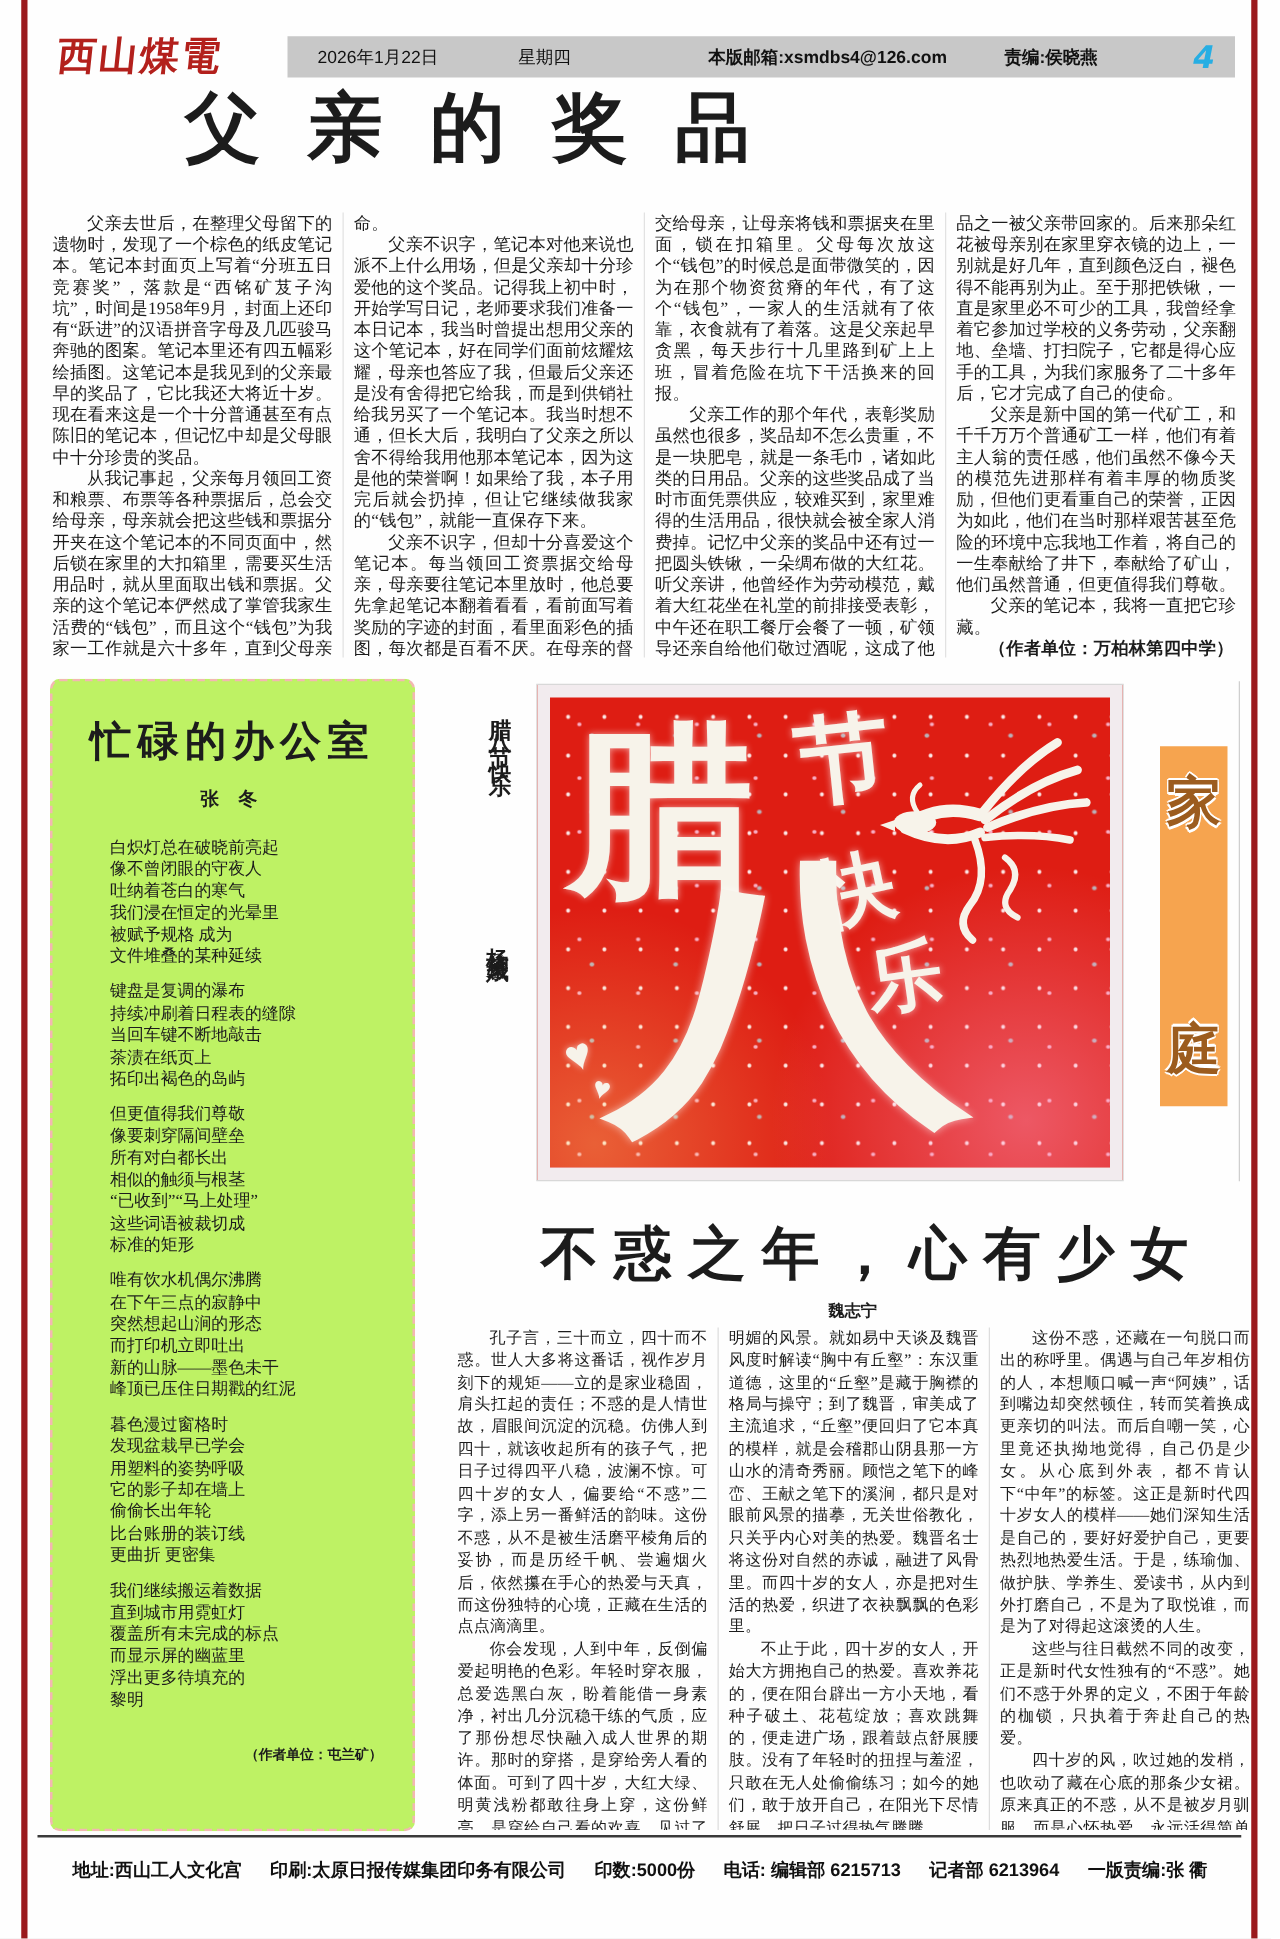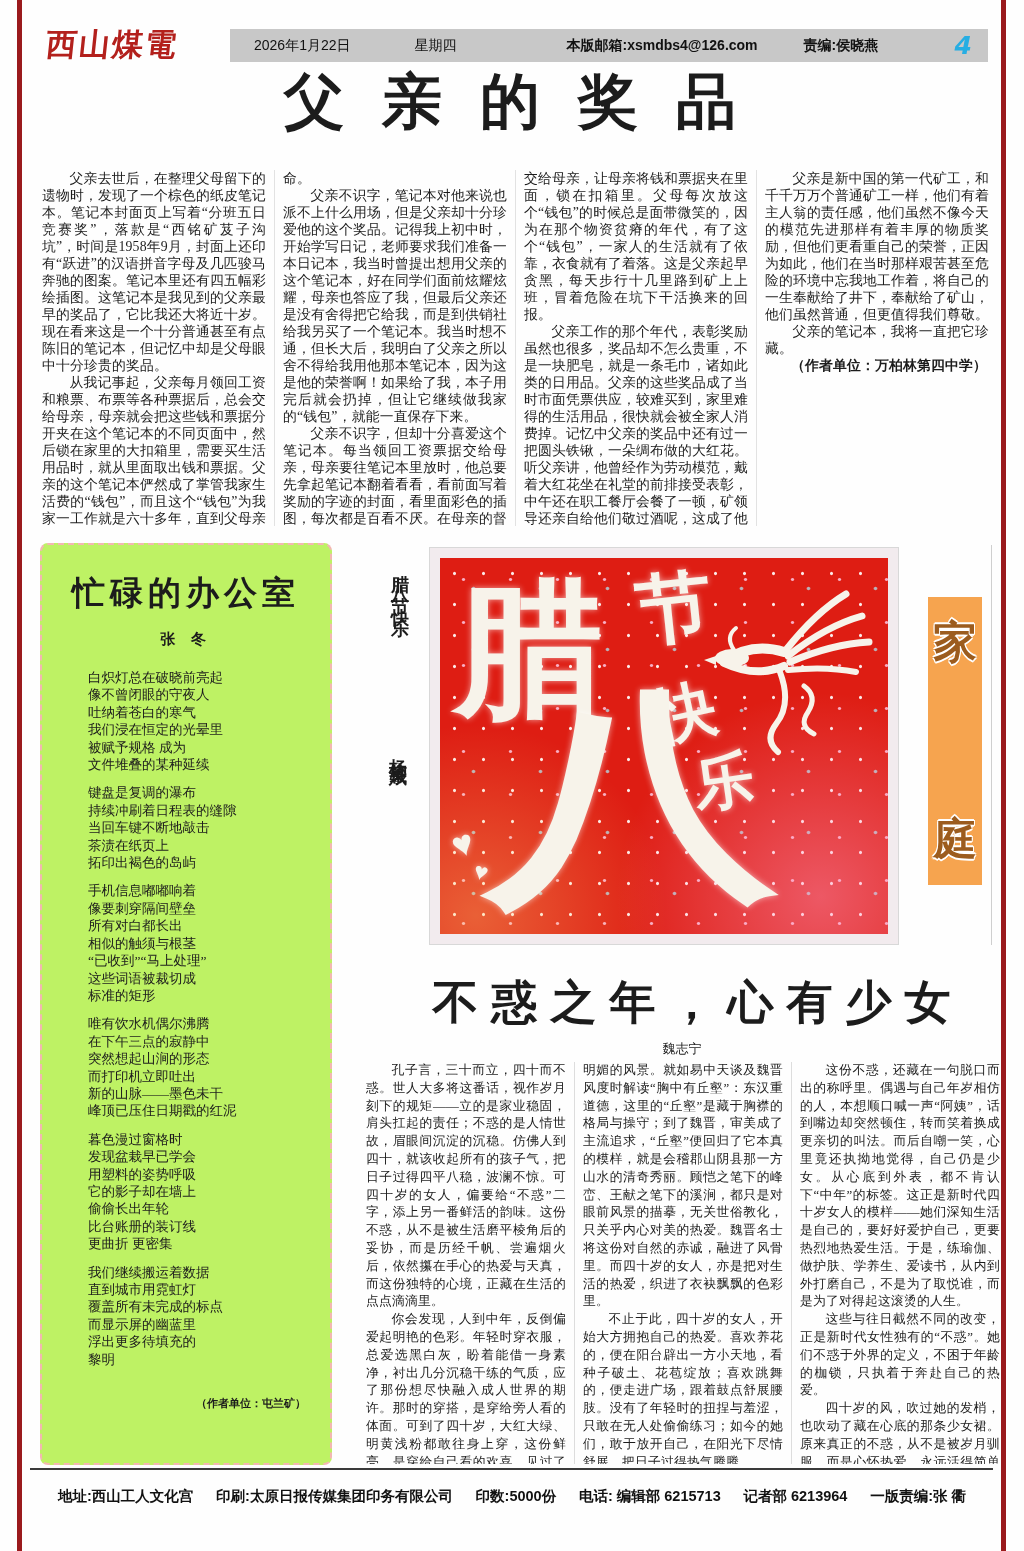--- a/index.html
+++ b/index.html
@@ -12,21 +12,21 @@
   .logo{position:absolute;left:46px;top:24px;font-size:31px;font-weight:bold;color:#b3201c;
         letter-spacing:2px;transform:skewX(-6deg);}
   .graybar{position:absolute;left:230px;top:29px;width:758px;height:33px;background:#c8c8c8;
         display:flex;align-items:center;font-family:"Liberation Sans",sans-serif;font-size:14px;color:#111;}
   .g-date{margin-left:24px;} .g-week{margin-left:64px;} .g-email{margin-left:110px;font-weight:bold;}
   .g-editor{margin-left:46px;font-weight:bold;}
   .g-page{margin-left:auto;margin-right:16px;color:#27aee3;font-size:25px;font-weight:bold;
         font-style:italic;font-family:"DejaVu Sans",sans-serif;}
 
   
-  .t1{position:absolute;top:62px;left:110px;width:800px;text-align:center;font-size:60px;
+  .t1{position:absolute;top:62px;left:110px;width:800px;font-size:60px;
       font-weight:bold;letter-spacing:38px;text-indent:38px;white-space:nowrap;}
   .a1-author{position:absolute;top:150px;left:110px;width:800px;text-align:center;font-size:14px;font-weight:bold;}
   .art1-cols{position:absolute;left:42px;top:170px;width:948px;height:356px;display:flex;}
   .colA{width:224px;height:100%;overflow:hidden;font-size:13.8px;line-height:17px;
         text-align:justify;letter-spacing:.2px;}
   .colA + .colA{margin-left:8px;padding-left:8px;border-left:1px solid #e2e2e2;}
   .colA p,.colB p{margin:0;text-indent:2em;}
   p.noindent{text-indent:0;}
   p.attribution{text-indent:0;text-align:right;font-weight:bold;padding-right:2px;}
 
@@ -73,21 +73,21 @@
         display:flex;flex-direction:column;justify-content:space-between;align-items:center;
         padding:16px 0;box-sizing:border-box;}
   .banner span{font-size:44px;font-weight:bold;color:#9c5c1e;
         text-shadow:-1px -1px 0 #fff,1px -1px 0 #fff,-1px 1px 0 #fff,1px 1px 0 #fff,0 2px 0 #fff,0 -2px 0 #fff;}
   .vrule{position:absolute;left:991px;top:545px;width:1px;height:400px;background:#cfcfcf;}
 
   
   .t2{position:absolute;top:972px;left:376px;width:644px;text-align:center;font-size:46px;
       font-weight:bold;letter-spacing:13px;font-family:"Liberation Sans",sans-serif;white-space:nowrap;}
   .a2-author{position:absolute;top:1040px;left:360px;width:644px;text-align:center;font-size:13px;
-      font-family:"Liberation Sans",sans-serif;font-weight:normal;}
+      font-family:"Liberation Sans",sans-serif;font-weight:bold;}
   .art2-cols{position:absolute;left:366px;top:1062px;width:634px;height:402px;display:flex;}
   .colB{width:200px;height:100%;overflow:hidden;font-size:12.8px;line-height:17.8px;
         text-align:justify;letter-spacing:.2px;}
   .colB + .colB{margin-left:8px;padding-left:8px;border-left:1px solid #ddd;}
 
   
   .foot-rule{position:absolute;left:30px;top:1468px;width:963px;height:2px;background:#3a3a3a;}
   .foot-row{position:absolute;left:58px;top:1487px;width:908px;display:flex;justify-content:space-between;
         font-family:"Liberation Sans",sans-serif;font-size:14.5px;font-weight:bold;color:#111;}
 </style>
@@ -116,20 +116,21 @@
     <div class="colA">
         <p class="noindent">命。</p>
         <p>父亲不识字，笔记本对他来说也派不上什么用场，但是父亲却十分珍爱他的这个奖品。记得我上初中时，开始学写日记，老师要求我们准备一本日记本，我当时曾提出想用父亲的这个笔记本，好在同学们面前炫耀炫耀，母亲也答应了我，但最后父亲还是没有舍得把它给我，而是到供销社给我另买了一个笔记本。我当时想不通，但长大后，我明白了父亲之所以舍不得给我用他那本笔记本，因为这是他的荣誉啊！如果给了我，本子用完后就会扔掉，但让它继续做我家的“钱包”，就能一直保存下来。</p>
         <p>父亲不识字，但却十分喜爱这个笔记本。每当领回工资票据交给母亲，母亲要往笔记本里放时，他总要先拿起笔记本翻着看看，看前面写着奖励的字迹的封面，看里面彩色的插图，每次都是百看不厌。在母亲的督促下才恋恋不舍地</p>
       </div>
     <div class="colA">
         <p class="noindent">交给母亲，让母亲将钱和票据夹在里面，锁在扣箱里。父母每次放这个“钱包”的时候总是面带微笑的，因为在那个物资贫瘠的年代，有了这个“钱包”，一家人的生活就有了依靠，衣食就有了着落。这是父亲起早贪黑，每天步行十几里路到矿上上班，冒着危险在坑下干活换来的回报。</p>
         <p>父亲工作的那个年代，表彰奖励虽然也很多，奖品却不怎么贵重，不是一块肥皂，就是一条毛巾，诸如此类的日用品。父亲的这些奖品成了当时市面凭票供应，较难买到，家里难得的生活用品，很快就会被全家人消费掉。记忆中父亲的奖品中还有过一把圆头铁锹，一朵绸布做的大红花。听父亲讲，他曾经作为劳动模范，戴着大红花坐在礼堂的前排接受表彰，中午还在职工餐厅会餐了一顿，矿领导还亲自给他们敬过酒呢，这成了他向我们炫耀的谈资，铁锹是作为奖</p>
       </div>
     <div class="colA">
+        <p class="noindent">品之一被父亲带回家的。后来那朵红花被母亲别在家里穿衣镜的边上，一别就是好几年，直到颜色泛白，褪色得不能再别为止。至于那把铁锹，一直是家里必不可少的工具，我曾经拿着它参加过学校的义务劳动，父亲翻地、垒墙、打扫院子，它都是得心应手的工具，为我们家服务了二十多年后，它才完成了自己的使命。</p>
         <p>父亲是新中国的第一代矿工，和千千万万个普通矿工一样，他们有着主人翁的责任感，他们虽然不像今天的模范先进那样有着丰厚的物质奖励，但他们更看重自己的荣誉，正因为如此，他们在当时那样艰苦甚至危险的环境中忘我地工作着，将自己的一生奉献给了井下，奉献给了矿山，他们虽然普通，但更值得我们尊敬。</p>
         <p>父亲的笔记本，我将一直把它珍藏。</p>
         <p class="attribution">（作者单位：万柏林第四中学）</p>
       </div>
   </div>
 
   <aside class="poem">
     <div class="poem-title">忙碌的办公室</div>
     <div class="poem-author">张 冬</div>
     <div class="poem-lines">
@@ -139,21 +140,21 @@
         <p>我们浸在恒定的光晕里</p>
         <p>被赋予规格 成为</p>
         <p>文件堆叠的某种延续</p>
         <p class="gap"></p>
         <p>键盘是复调的瀑布</p>
         <p>持续冲刷着日程表的缝隙</p>
         <p>当回车键不断地敲击</p>
         <p>茶渍在纸页上</p>
         <p>拓印出褐色的岛屿</p>
         <p class="gap"></p>
-        <p>手机信息嘟嘟响着</p>
+        <p>但更值得我们尊敬</p>
         <p>像要刺穿隔间壁垒</p>
         <p>所有对白都长出</p>
         <p>相似的触须与根茎</p>
         <p>“已收到”“马上处理”</p>
         <p>这些词语被裁切成</p>
         <p>标准的矩形</p>
         <p class="gap"></p>
         <p>唯有饮水机偶尔沸腾</p>
         <p>在下午三点的寂静中</p>
         <p>突然想起山涧的形态</p>

